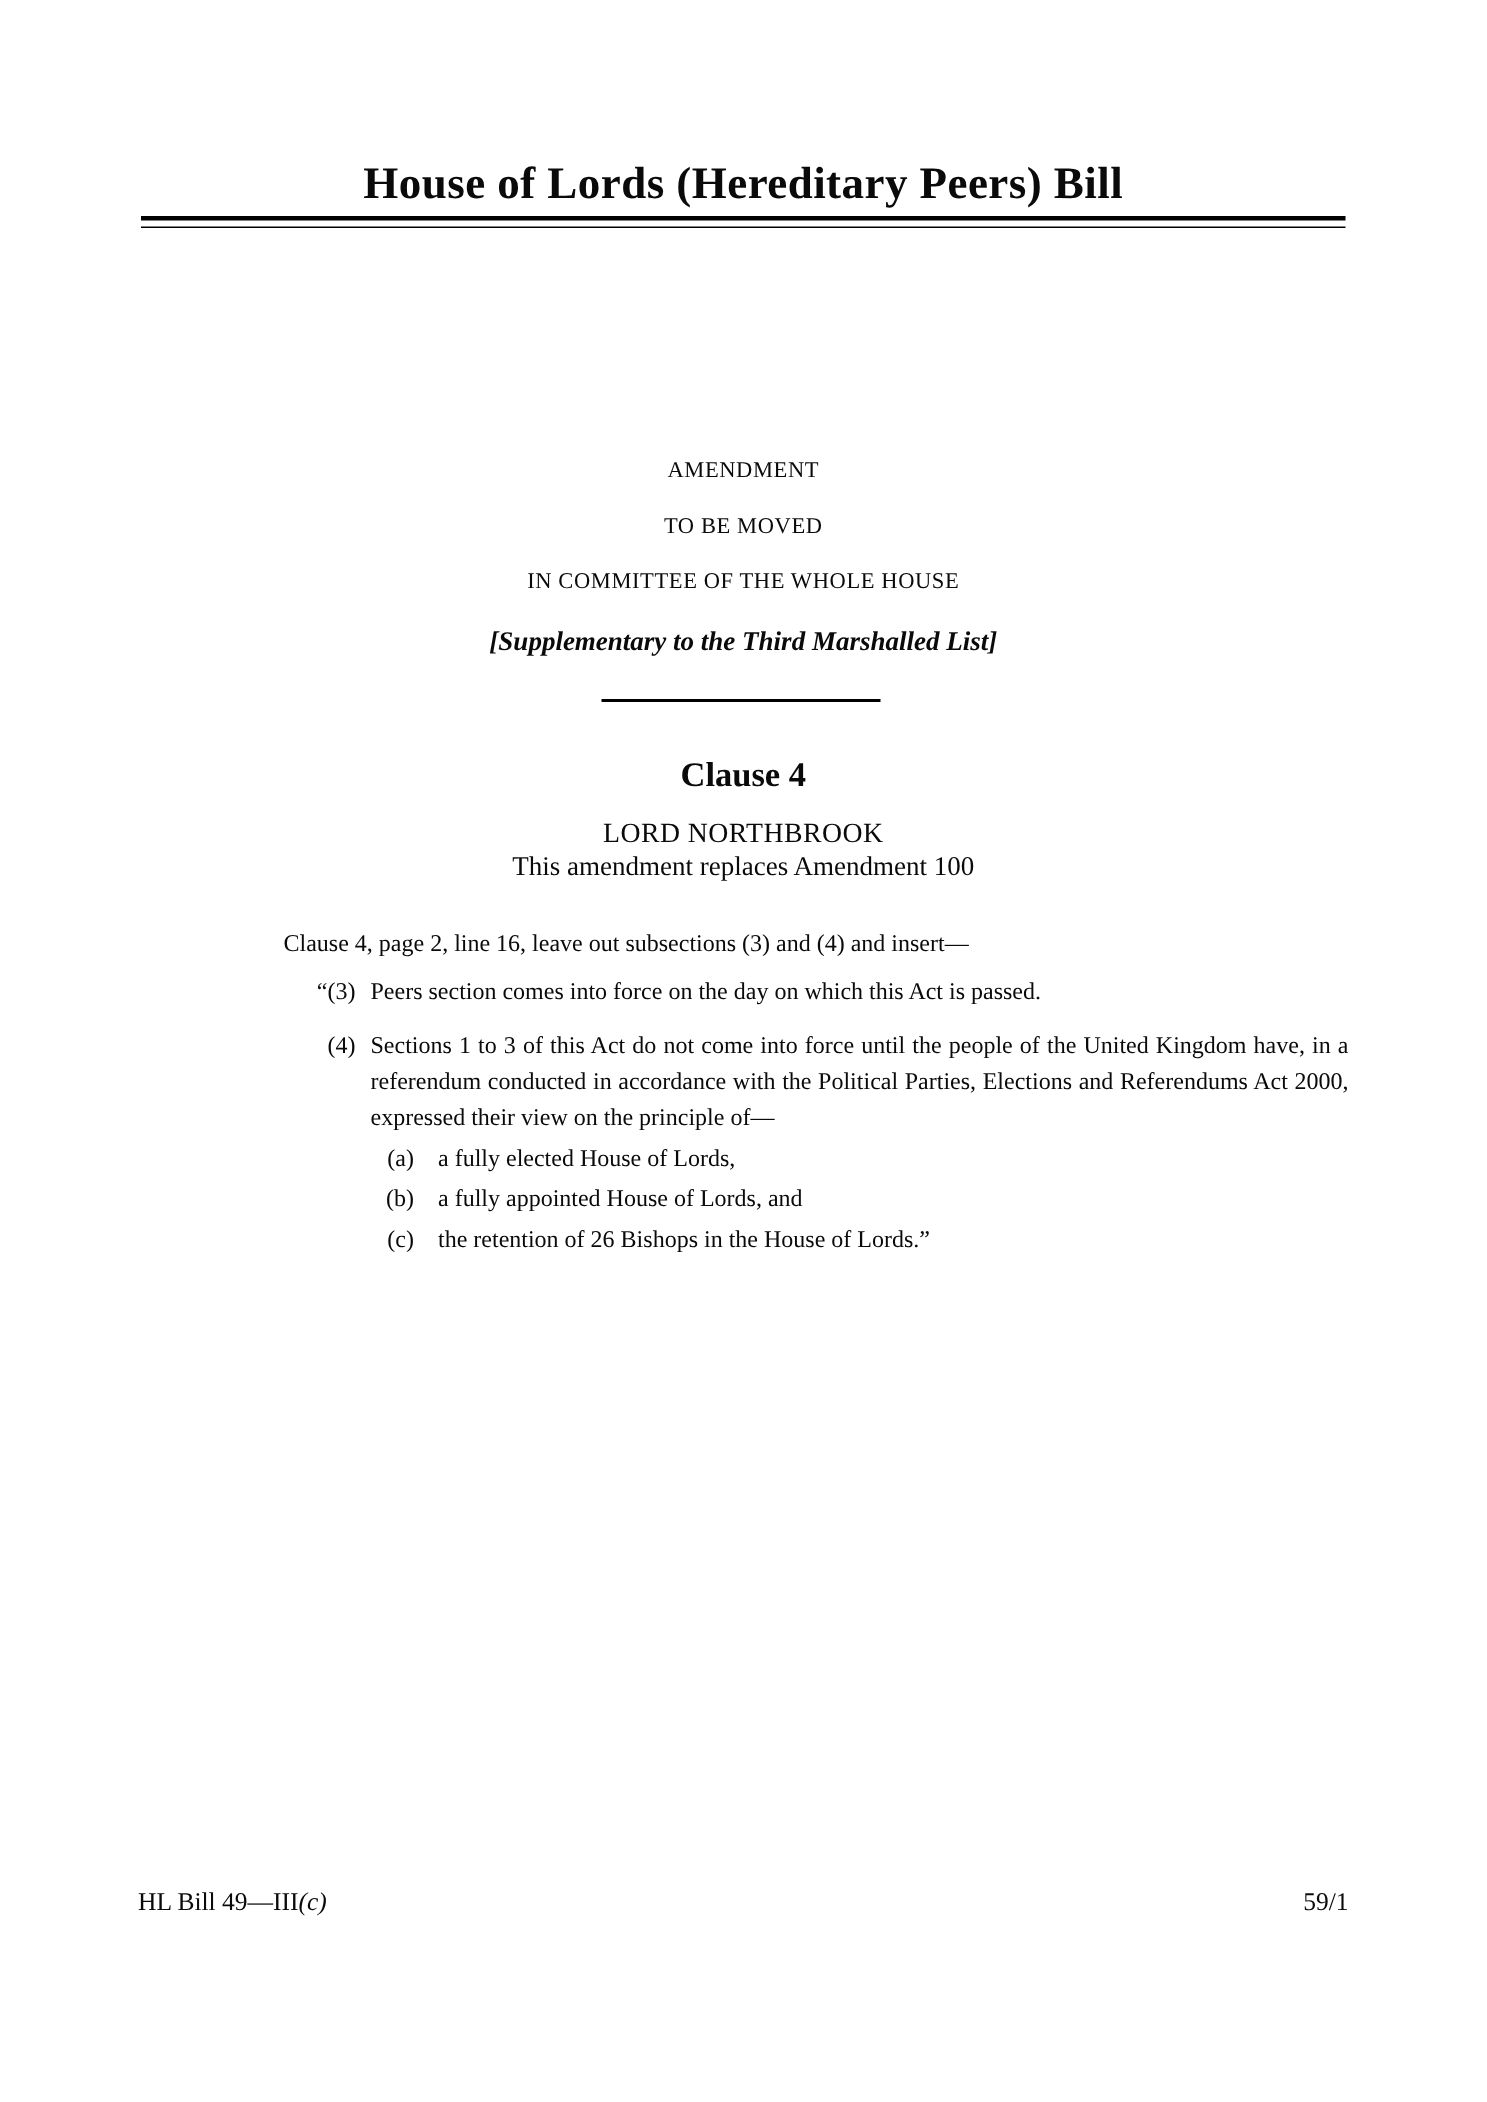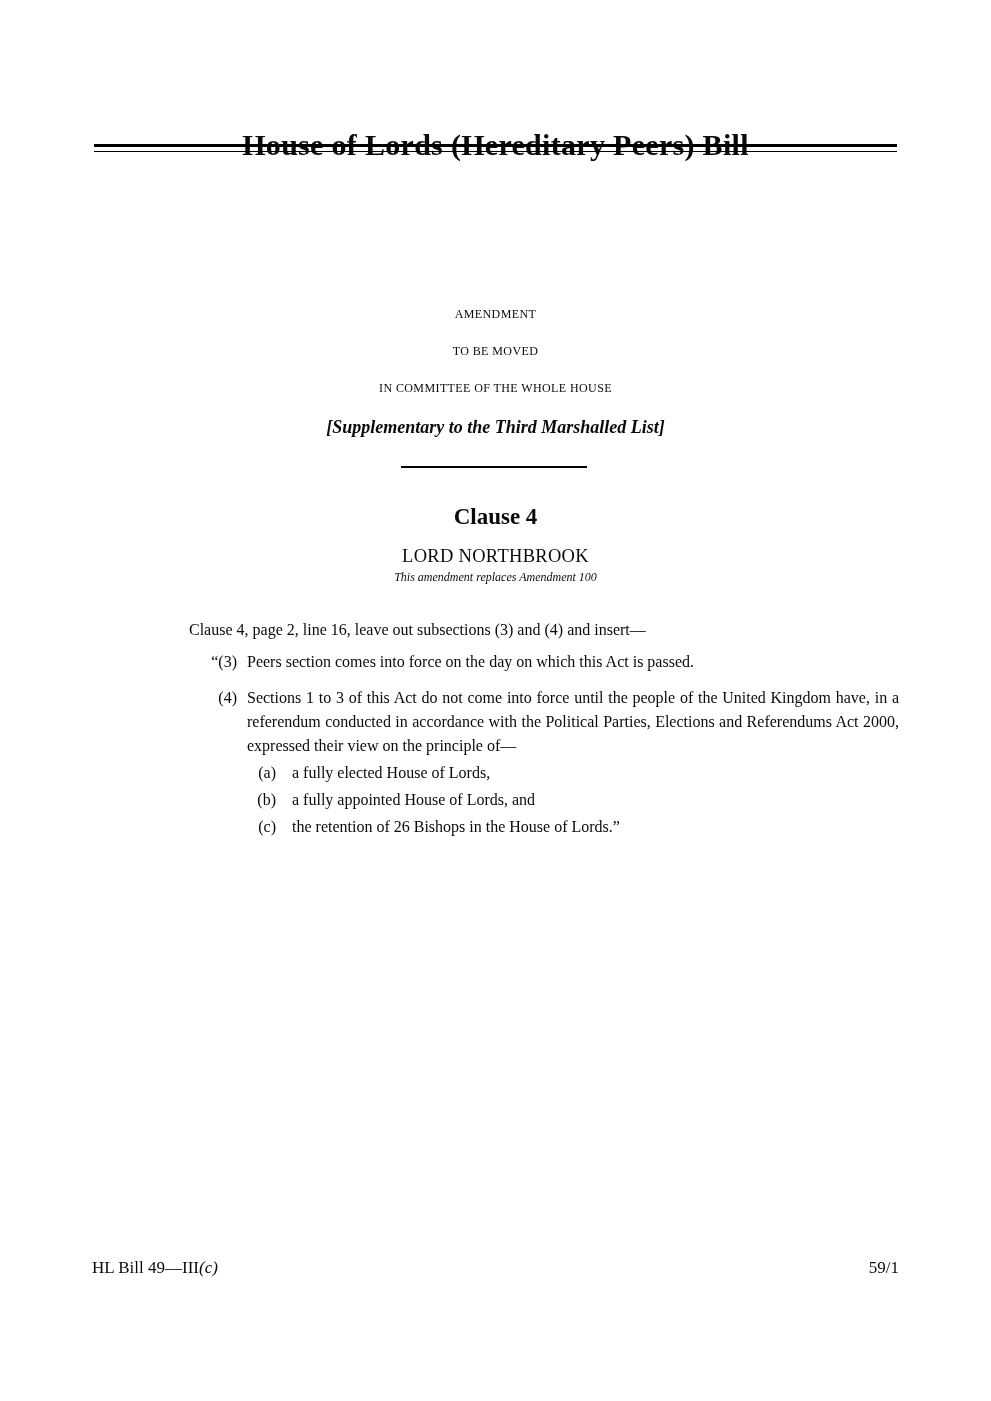--- a/index.html
+++ b/index.html
@@ -17,42 +17,41 @@
   
   .doc-title {
     position: absolute;
     top: 106px;
     left: 0;
     width: 100%;
     text-align: center;
     font-size: 30px;
     font-weight: bold;
     letter-spacing: 0.3px;
-    margin-top: 22px;
   }
   .title-rule {
     position: absolute;
     top: 144px;
     left: 94px;
     width: 803px;
     height: 8px;
     border-top: 3px solid #000;
     border-bottom: 1.5px solid #000;
   }
 
   
   .heading-block {
     position: absolute;
     top: 296px;
     left: 0;
     width: 100%;
     text-align: center;
   }
   .heading-line {
-    font-size: 12px;
+    font-size: 15px;
     line-height: 37px;
     letter-spacing: 0.4px;
   }
   .marshalled-note {
     font-size: 18px;
     font-style: italic;
     line-height: 37px;
     margin-top: 2px;
     font-weight: bold;
   }
@@ -81,22 +80,21 @@
     left: 0;
     width: 100%;
     text-align: center;
   }
   .mover-name {
     font-size: 18.5px;
     line-height: 21px;
     letter-spacing: 0.3px;
   }
   .replaces-note {
-    font-size: 12px;
-    font-style: italic;
+    font-size: 18px;
     line-height: 21px;
   }
 
   
   .amendment-body {
     position: absolute;
     top: 618px;
     left: 189px;
     width: 710px;
     font-size: 16px;

